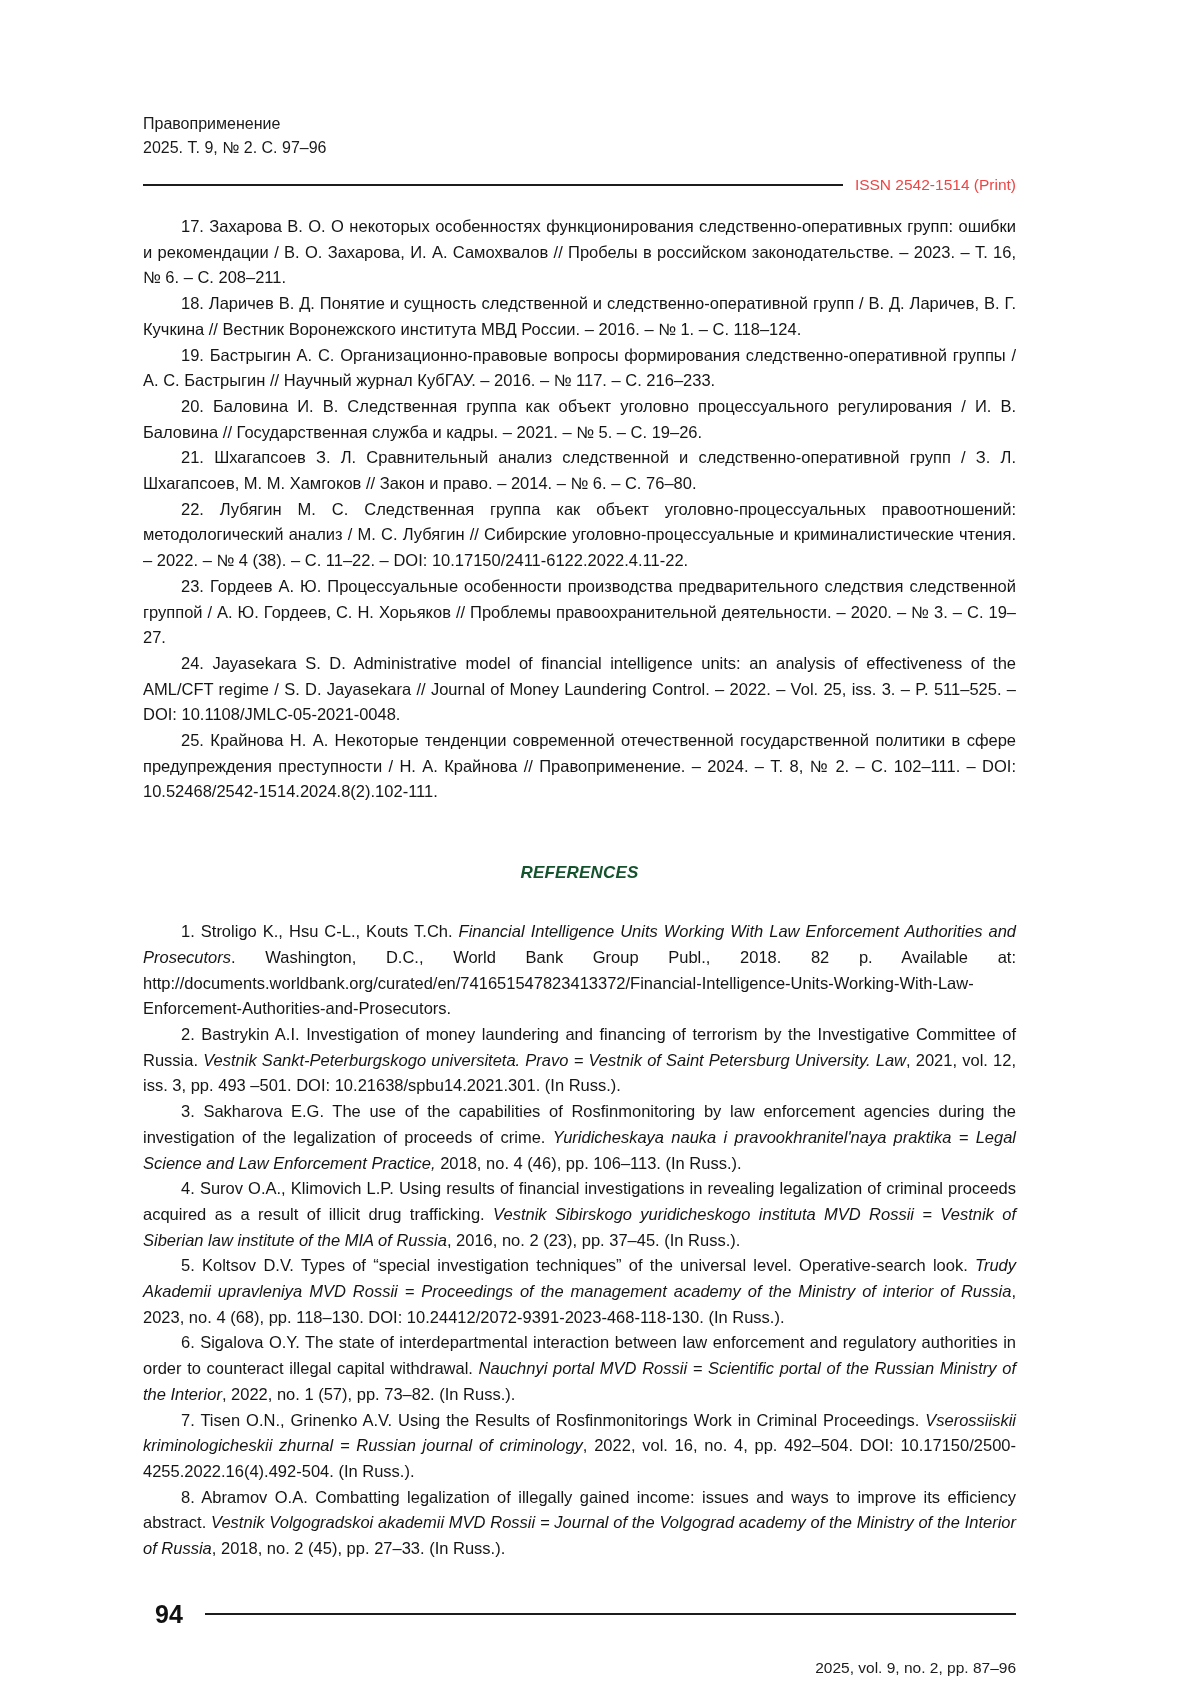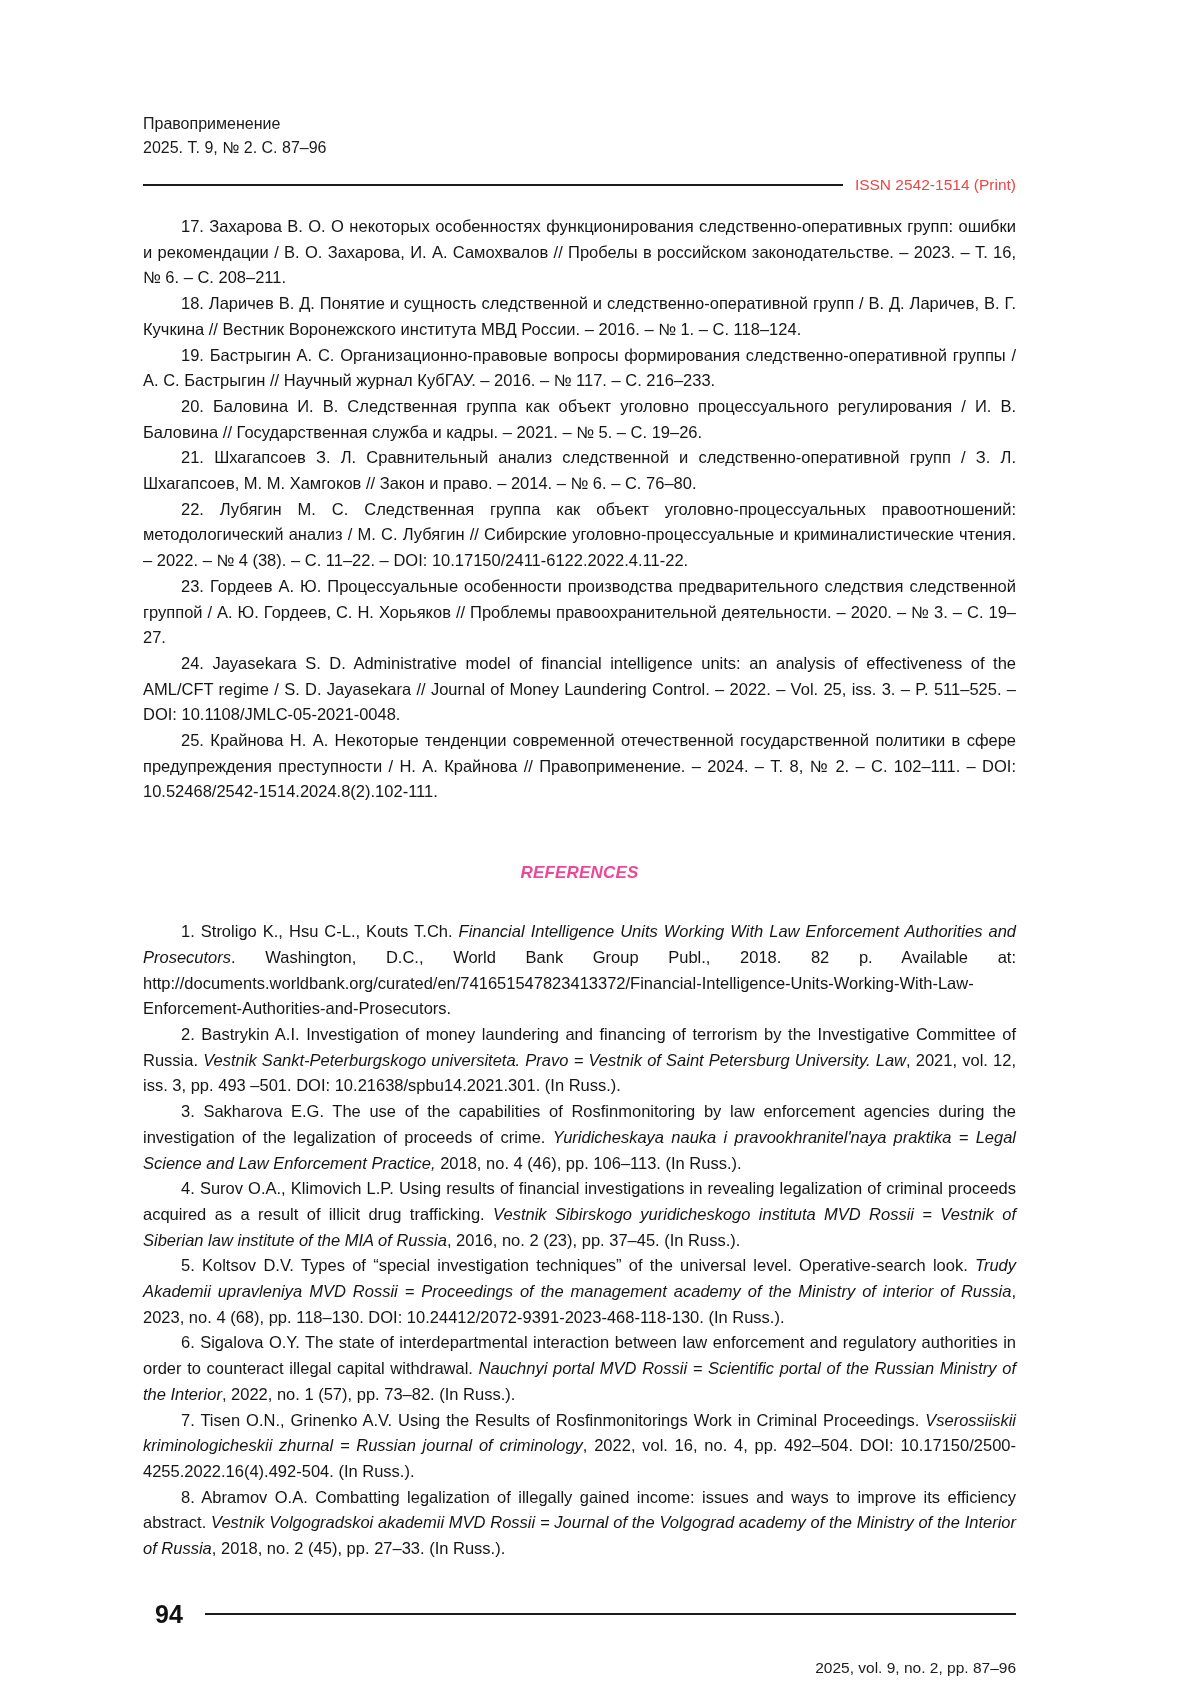--- a/index.html
+++ b/index.html
@@ -38,21 +38,21 @@
     color: #151515;
   }
   .ref-para .it { font-style: italic; }
 
   .references-heading {
     text-align: center;
     font-weight: bold;
     font-style: italic;
     font-size: 17px;
     margin: 58px 0 36px 0;
-    color: #ec4899;
+    color: #14532d;
     letter-spacing: 0.2px;
   }
 
   .footer-row {
     display: flex;
     align-items: center;
     margin-top: 38px;
   }
   .page-number {
     font-size: 25px;
@@ -74,21 +74,21 @@
     color: #1a1a1a;
   }
 </style>
 </head>
 <body>
 
 <div class="page">
 
   <div class="journal-header">
     <div>Правоприменение</div>
-    <div>2025. Т. 9, № 2. С. 87–96</div>
+    <div>2025. Т. 9, № 2. С. 97–96</div>
   </div>
 
   <div class="header-rule-row">
     <div class="header-rule"></div>
     <span class="issn">ISSN 2542-1514 (Print)</span>
   </div>
 
   <div class="body-text">
       <p class="ref-para"><span>17. Захарова В. О. О некоторых особенностях функционирования следственно-оперативных групп: ошибки и рекомендации / В. О. Захарова, И. А. Самохвалов // Пробелы в российском законодательстве. – 2023. – Т. 16, № 6. – С. 208–211.</span></p>
       <p class="ref-para"><span>18. Ларичев В. Д. Понятие и сущность следственной и следственно-оперативной групп / В. Д. Ларичев, В. Г. Кучкина // Вестник Воронежского института МВД России. – 2016. – № 1. – С. 118–124.</span></p>

